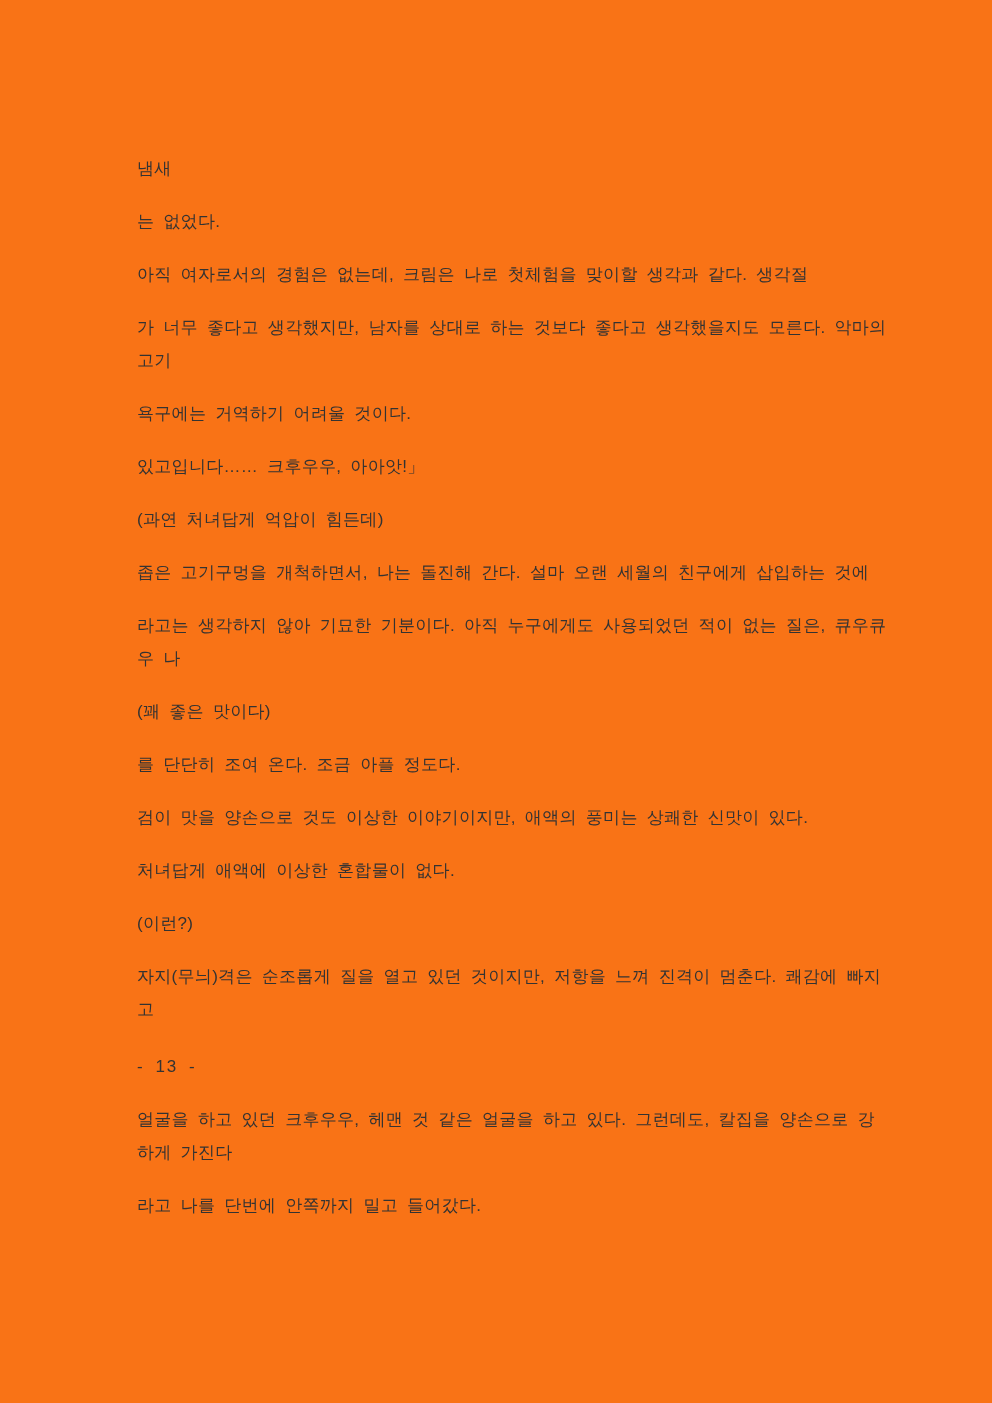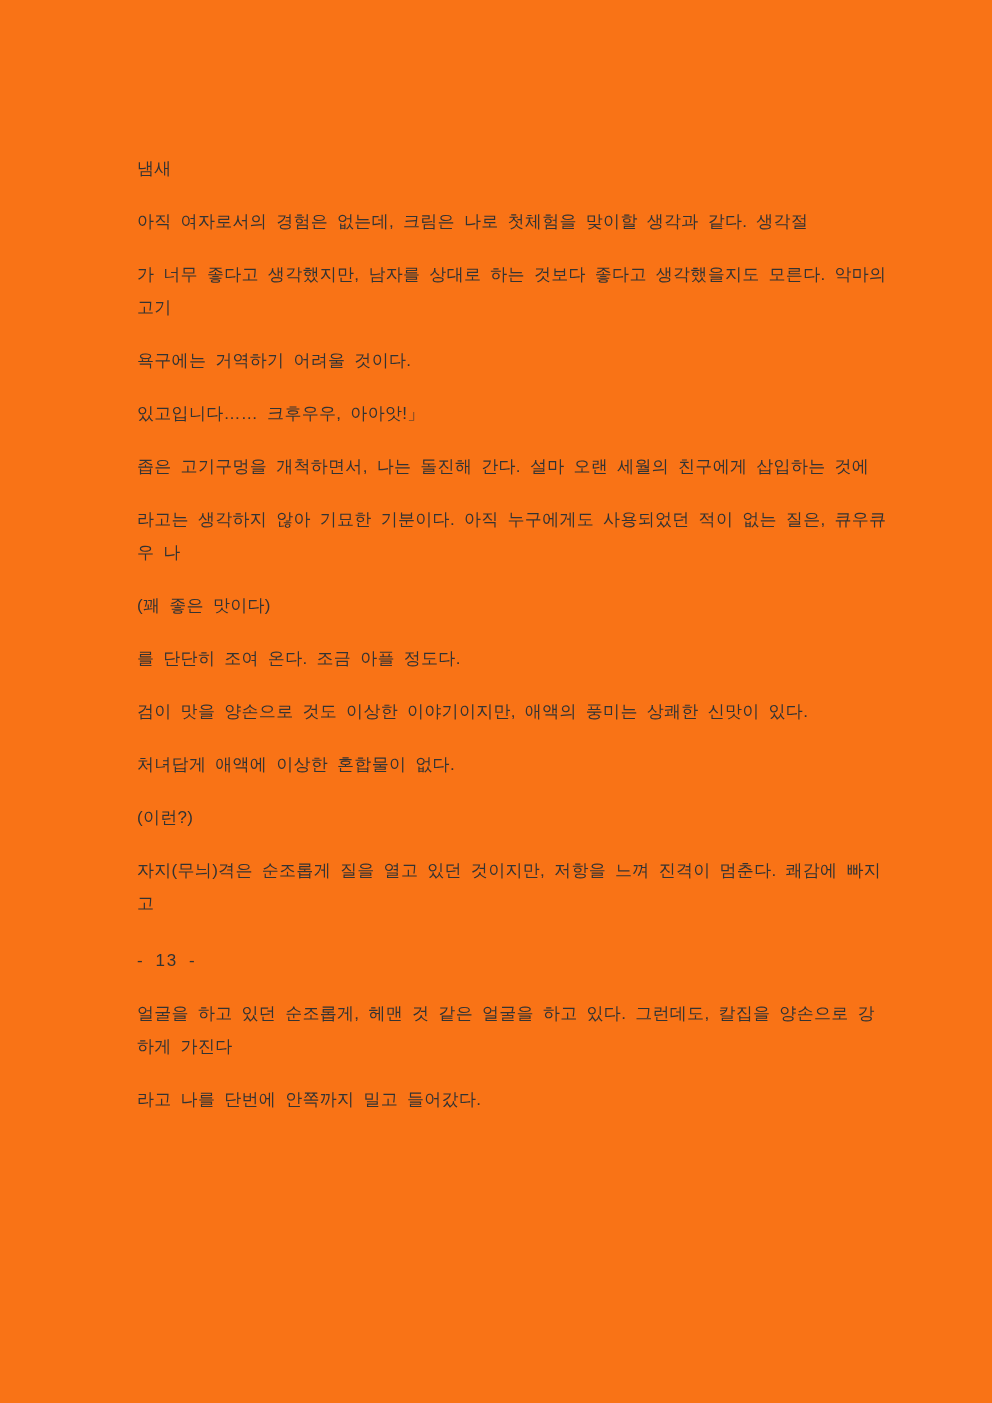--- a/index.html
+++ b/index.html
@@ -40,31 +40,37 @@
 </style>
 </head>
 <body>
 
 <div class="page">
   <main class="content">
       <div class="para">
         <div class="line">냄새</div>
       </div>
       <div class="para">
+        <div class="line">는 없었다.</div>
+      </div>
+      <div class="para">
         <div class="line">아직 여자로서의 경험은 없는데, 크림은 나로 첫체험을 맞이할 생각과 같다. 생각절</div>
       </div>
       <div class="para">
         <div class="line">가 너무 좋다고 생각했지만, 남자를 상대로 하는 것보다 좋다고 생각했을지도 모른다. 악마의</div>
         <div class="line">고기</div>
       </div>
       <div class="para">
         <div class="line">욕구에는 거역하기 어려울 것이다.</div>
       </div>
       <div class="para">
         <div class="line">있고입니다…… 크후우우, 아아앗!」</div>
+      </div>
+      <div class="para">
+        <div class="line">(과연 처녀답게 억압이 힘든데)</div>
       </div>
       <div class="para">
         <div class="line">좁은 고기구멍을 개척하면서, 나는 돌진해 간다. 설마 오랜 세월의 친구에게 삽입하는 것에</div>
       </div>
       <div class="para">
         <div class="line">라고는 생각하지 않아 기묘한 기분이다. 아직 누구에게도 사용되었던 적이 없는 질은, 큐우큐</div>
         <div class="line">우 나</div>
       </div>
       <div class="para">
         <div class="line">(꽤 좋은 맛이다)</div>
@@ -82,20 +88,20 @@
         <div class="line">(이런?)</div>
       </div>
       <div class="para">
         <div class="line">자지(무늬)격은 순조롭게 질을 열고 있던 것이지만, 저항을 느껴 진격이 멈춘다. 쾌감에 빠지</div>
         <div class="line">고</div>
       </div>
       <div class="para page-number">
         <div class="line">- 13 -</div>
       </div>
       <div class="para">
-        <div class="line">얼굴을 하고 있던 순조롭게, 헤맨 것 같은 얼굴을 하고 있다. 그런데도, 칼집을 양손으로 강</div>
+        <div class="line">얼굴을 하고 있던 크후우우, 헤맨 것 같은 얼굴을 하고 있다. 그런데도, 칼집을 양손으로 강</div>
         <div class="line">하게 가진다</div>
       </div>
       <div class="para">
         <div class="line">라고 나를 단번에 안쪽까지 밀고 들어갔다.</div>
       </div>
     </main>
 </div>
 
 </body></html>

